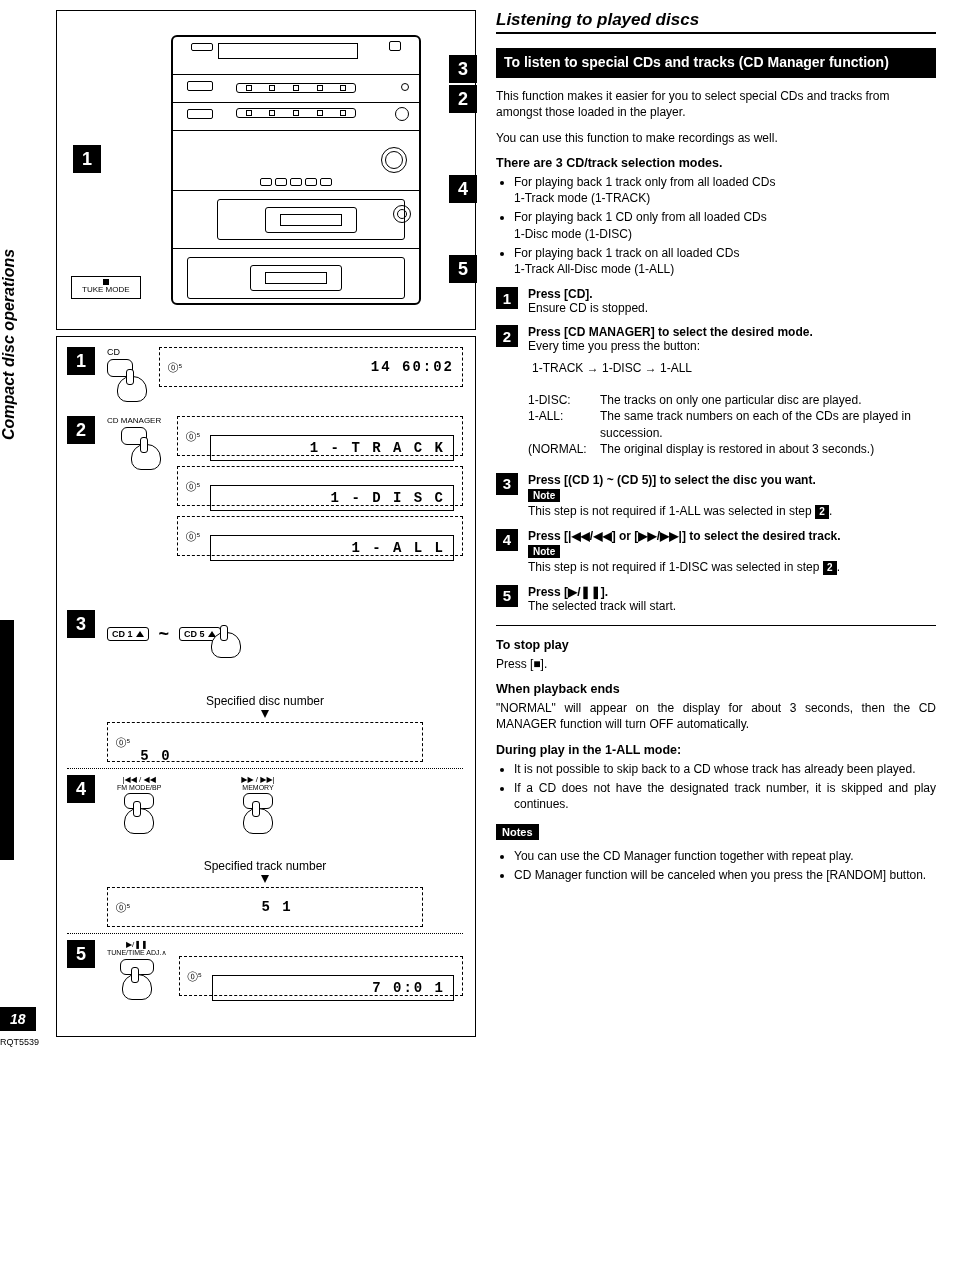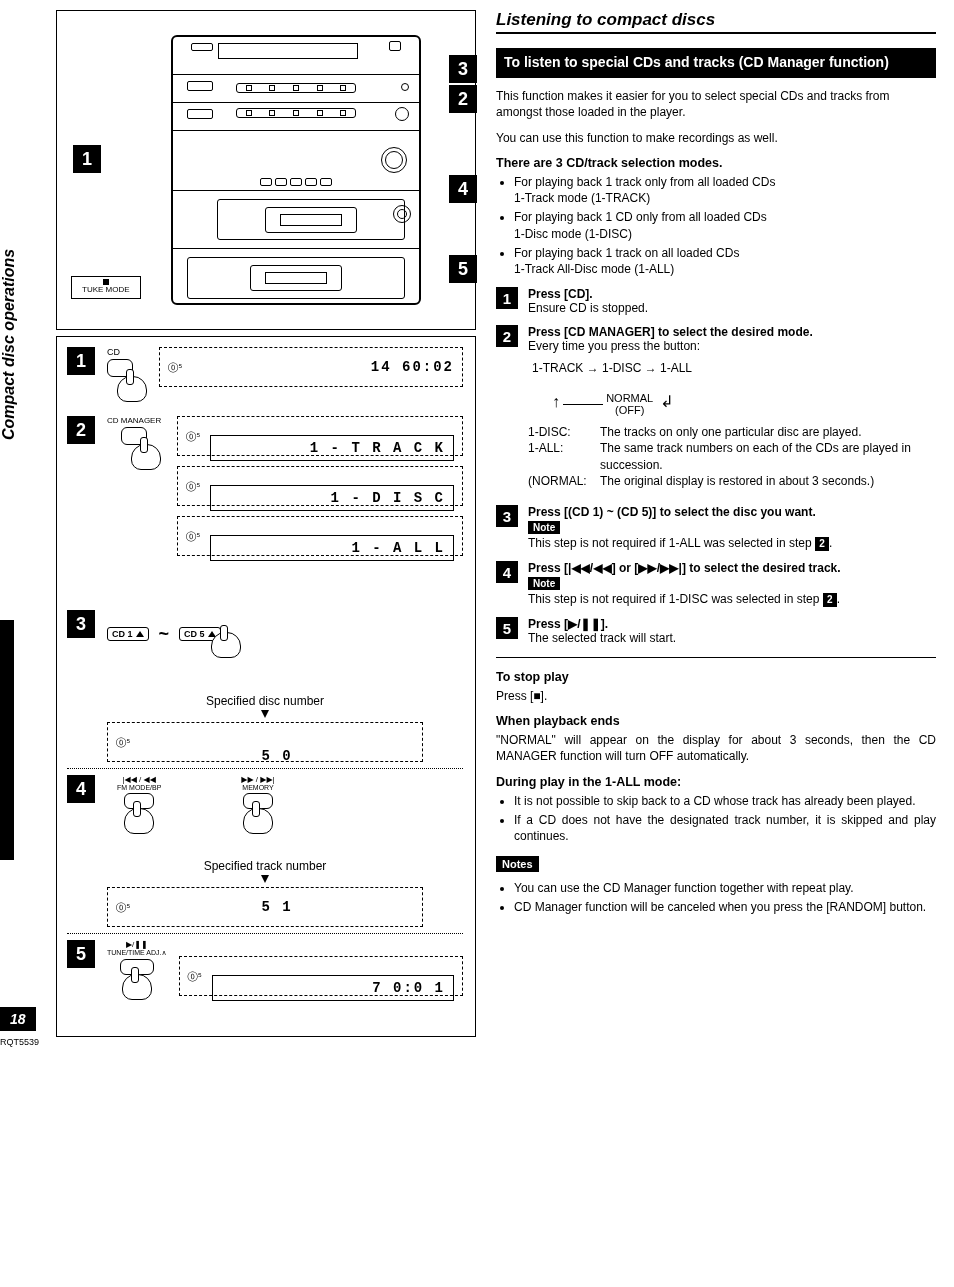--- a/index.html
+++ b/index.html
@@ -355,21 +355,21 @@
               <span class="tri"></span>
             </span>
           <div class="hand" style="margin-top:22px;margin-left:-20px;"></div>
         </div>
       </div>
 
       <div class="caption">Specified disc number</div>
       <div class="ptr"></div>
       <div class="lcd" style="margin:4px 40px 0;">
         <span class="cdicon">🄋⁵</span>
-        <span style="flex:1;text-align:center;margin-top:28px;" class="seg">5        0</span>
+        <span style="flex:1;text-align:left;margin-top:28px;" class="seg">5        0</span>
       </div>
       <hr class="dotline">
 
       <div class="step-row" style="min-height:70px;">
         <div class="step-num">4</div>
         <div style="margin-left:50px;display:flex;gap:80px;">
           <div style="text-align:center;">
             <div style="font-size:8px;">|◀◀ / ◀◀</div>
             <div style="font-size:7px;">FM MODE/BP</div>
             <div class="fake-btn" style="width:30px;height:16px;margin:2px auto 0;"></div>
@@ -407,21 +407,21 @@
                 <span>7    0:0 1</span>
               </div>
           </div>
         </div>
       </div>
 
     </div>
   </div>
 
   <div class="right-col">
-    <div class="section-title">Listening to compact discs</div>
+    <div class="section-title">Listening to played discs</div>
 
     <div class="black-head">To listen to special CDs and tracks (CD Manager function)</div>
 
     <p class="para">This function makes it easier for you to select special CDs and tracks from amongst those loaded in the player.</p>
     <p class="para">You can use this function to make recordings as well.</p>
 
     <div class="sub-bold">There are 3 CD/track selection modes.</div>
     <ul class="b">
       <li style="white-space:pre-line;">For playing back 1 track only from all loaded CDs
 1-Track mode (1-TRACK)</li>
@@ -439,27 +439,20 @@
       </div>
     </div>
 
     <div class="numstep">
       <div class="sq">2</div>
       <div class="body">
         <div class="title">Press [CD MANAGER] to select the desired mode.</div>
         <div>Every time you press the button:</div>
 
         <div class="mode-flow">1-TRACK → 1-DISC → 1-ALL</div>
-        <div class="normal-row">
-          <span style="font-size:16px;">↑</span>
-          <span style="border-top:1px solid #000;display:inline-block;width:40px;vertical-align:middle;"></span>
-          <span style="white-space:pre-line;display:inline-block;vertical-align:middle;text-align:center;">NORMAL
-(OFF)</span>
-          <span style="font-size:16px;margin-left:4px;">↲</span>
-        </div>
 
         <div class="mode-table">
           <div>
               <span class="k">1-DISC:</span>
               <span>The tracks on only one particular disc are played.</span>
             </div>
           <div>
               <span class="k">1-ALL:</span>
               <span>The same track numbers on each of the CDs are played in succession.</span>
             </div>

